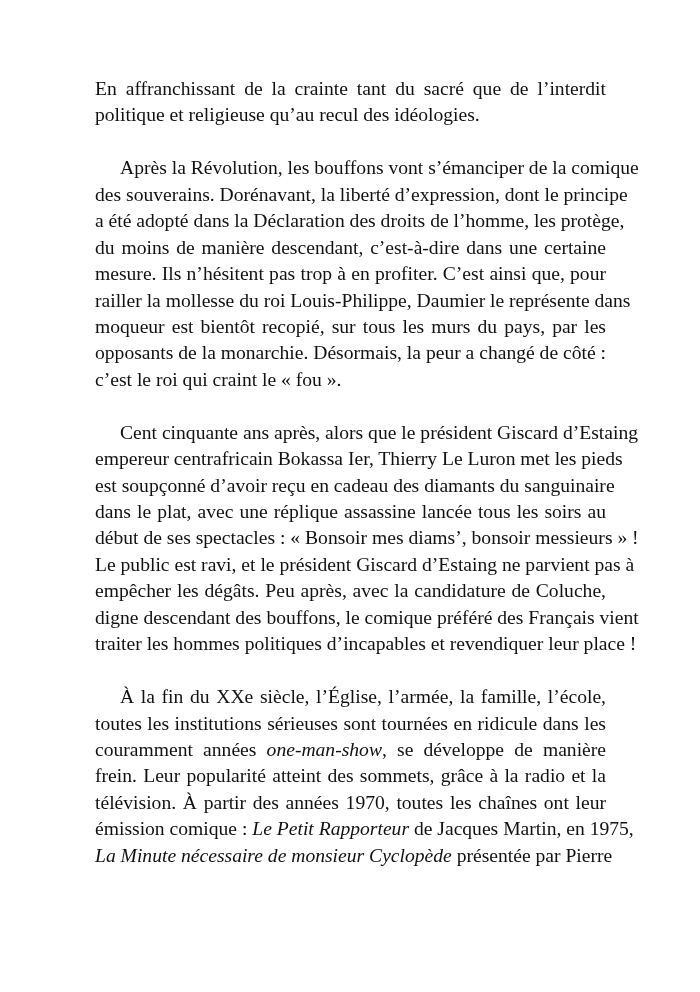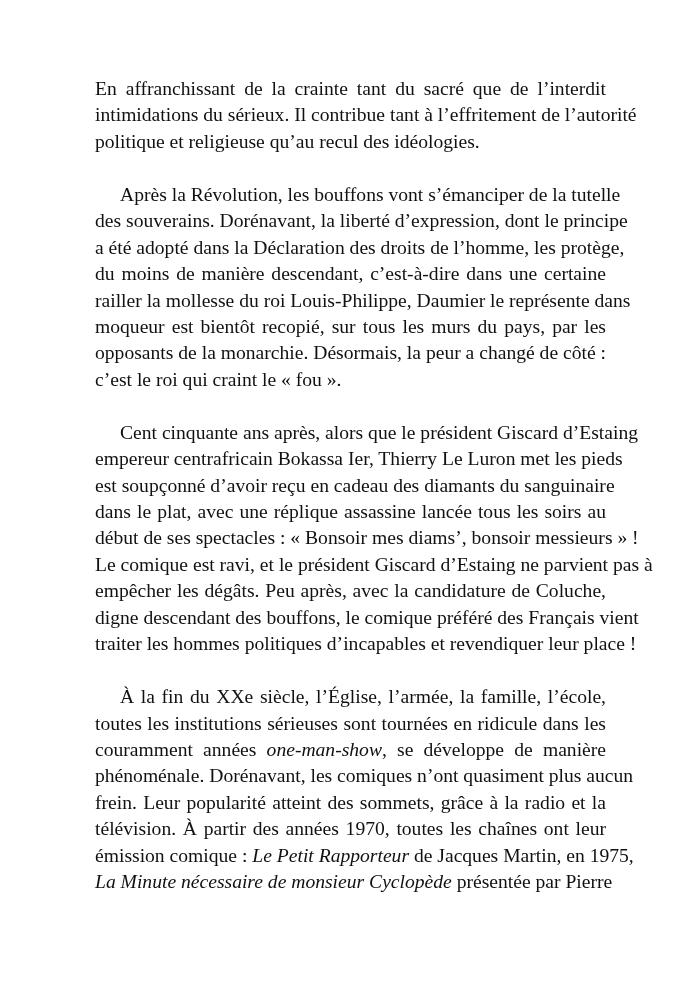--- a/index.html
+++ b/index.html
@@ -42,47 +42,46 @@
     }
     .seg { }
     .it { font-style: italic; }
   </style>
 </head>
 <body>
 
 <div class="page" id="page">
     <div class="para">
       <span class="line"><span class="seg">En affranchissant de la crainte tant du sacré que de l’interdit</span></span>
-      <span class="line"><span class="seg">intimidations du sérieux. Il contribue tant à l’effritement de l’autorité</span></span>
       <span class="line last"><span class="seg">politique et religieuse qu’au recul des idéologies.</span></span>
     </div>
     <div class="para">
-      <span class="line indent"><span class="seg">Après la Révolution, les bouffons vont s’émanciper de la tutelle</span></span>
+      <span class="line indent"><span class="seg">Après la Révolution, les bouffons vont s’émanciper de la comique</span></span>
       <span class="line"><span class="seg">des souverains. Dorénavant, la liberté d’expression, dont le principe</span></span>
       <span class="line"><span class="seg">a été adopté dans la Déclaration des droits de l’homme, les protège,</span></span>
       <span class="line"><span class="seg">du moins de manière descendant, c’est-à-dire dans une certaine</span></span>
+      <span class="line"><span class="seg">mesure. Ils n’hésitent pas trop à en profiter. C’est ainsi que, pour</span></span>
       <span class="line"><span class="seg">railler la mollesse du roi Louis-Philippe, Daumier le représente dans</span></span>
       <span class="line"><span class="seg">moqueur est bientôt recopié, sur tous les murs du pays, par les</span></span>
       <span class="line"><span class="seg">opposants de la monarchie. Désormais, la peur a changé de côté :</span></span>
       <span class="line last"><span class="seg">c’est le roi qui craint le « fou ».</span></span>
     </div>
     <div class="para">
       <span class="line indent"><span class="seg">Cent cinquante ans après, alors que le président Giscard d’Estaing</span></span>
       <span class="line"><span class="seg">empereur centrafricain Bokassa Ier, Thierry Le Luron met les pieds</span></span>
       <span class="line"><span class="seg">est soupçonné d’avoir reçu en cadeau des diamants du sanguinaire</span></span>
       <span class="line"><span class="seg">dans le plat, avec une réplique assassine lancée tous les soirs au</span></span>
       <span class="line"><span class="seg">début de ses spectacles : « Bonsoir mes diams’, bonsoir messieurs » !</span></span>
-      <span class="line"><span class="seg">Le comique est ravi, et le président Giscard d’Estaing ne parvient pas à</span></span>
+      <span class="line"><span class="seg">Le public est ravi, et le président Giscard d’Estaing ne parvient pas à</span></span>
       <span class="line"><span class="seg">empêcher les dégâts. Peu après, avec la candidature de Coluche,</span></span>
       <span class="line"><span class="seg">digne descendant des bouffons, le comique préféré des Français vient</span></span>
       <span class="line last"><span class="seg">traiter les hommes politiques d’incapables et revendiquer leur place !</span></span>
     </div>
     <div class="para">
       <span class="line indent"><span class="seg">À la fin du XXe siècle, l’Église, l’armée, la famille, l’école,</span></span>
       <span class="line"><span class="seg">toutes les institutions sérieuses sont tournées en ridicule dans les</span></span>
       <span class="line"><span class="seg">couramment années </span><span class="seg it">one-man-show</span><span class="seg">, se développe de manière</span></span>
-      <span class="line"><span class="seg">phénoménale. Dorénavant, les comiques n’ont quasiment plus aucun</span></span>
       <span class="line"><span class="seg">frein. Leur popularité atteint des sommets, grâce à la radio et la</span></span>
       <span class="line"><span class="seg">télévision. À partir des années 1970, toutes les chaînes ont leur</span></span>
       <span class="line"><span class="seg">émission comique : </span><span class="seg it">Le Petit Rapporteur</span><span class="seg"> de Jacques Martin, en 1975,</span></span>
       <span class="line"><span class="seg it">La Minute nécessaire de monsieur Cyclopède</span><span class="seg"> présentée par Pierre</span></span>
     </div>
   </div>
 
 </body></html>

